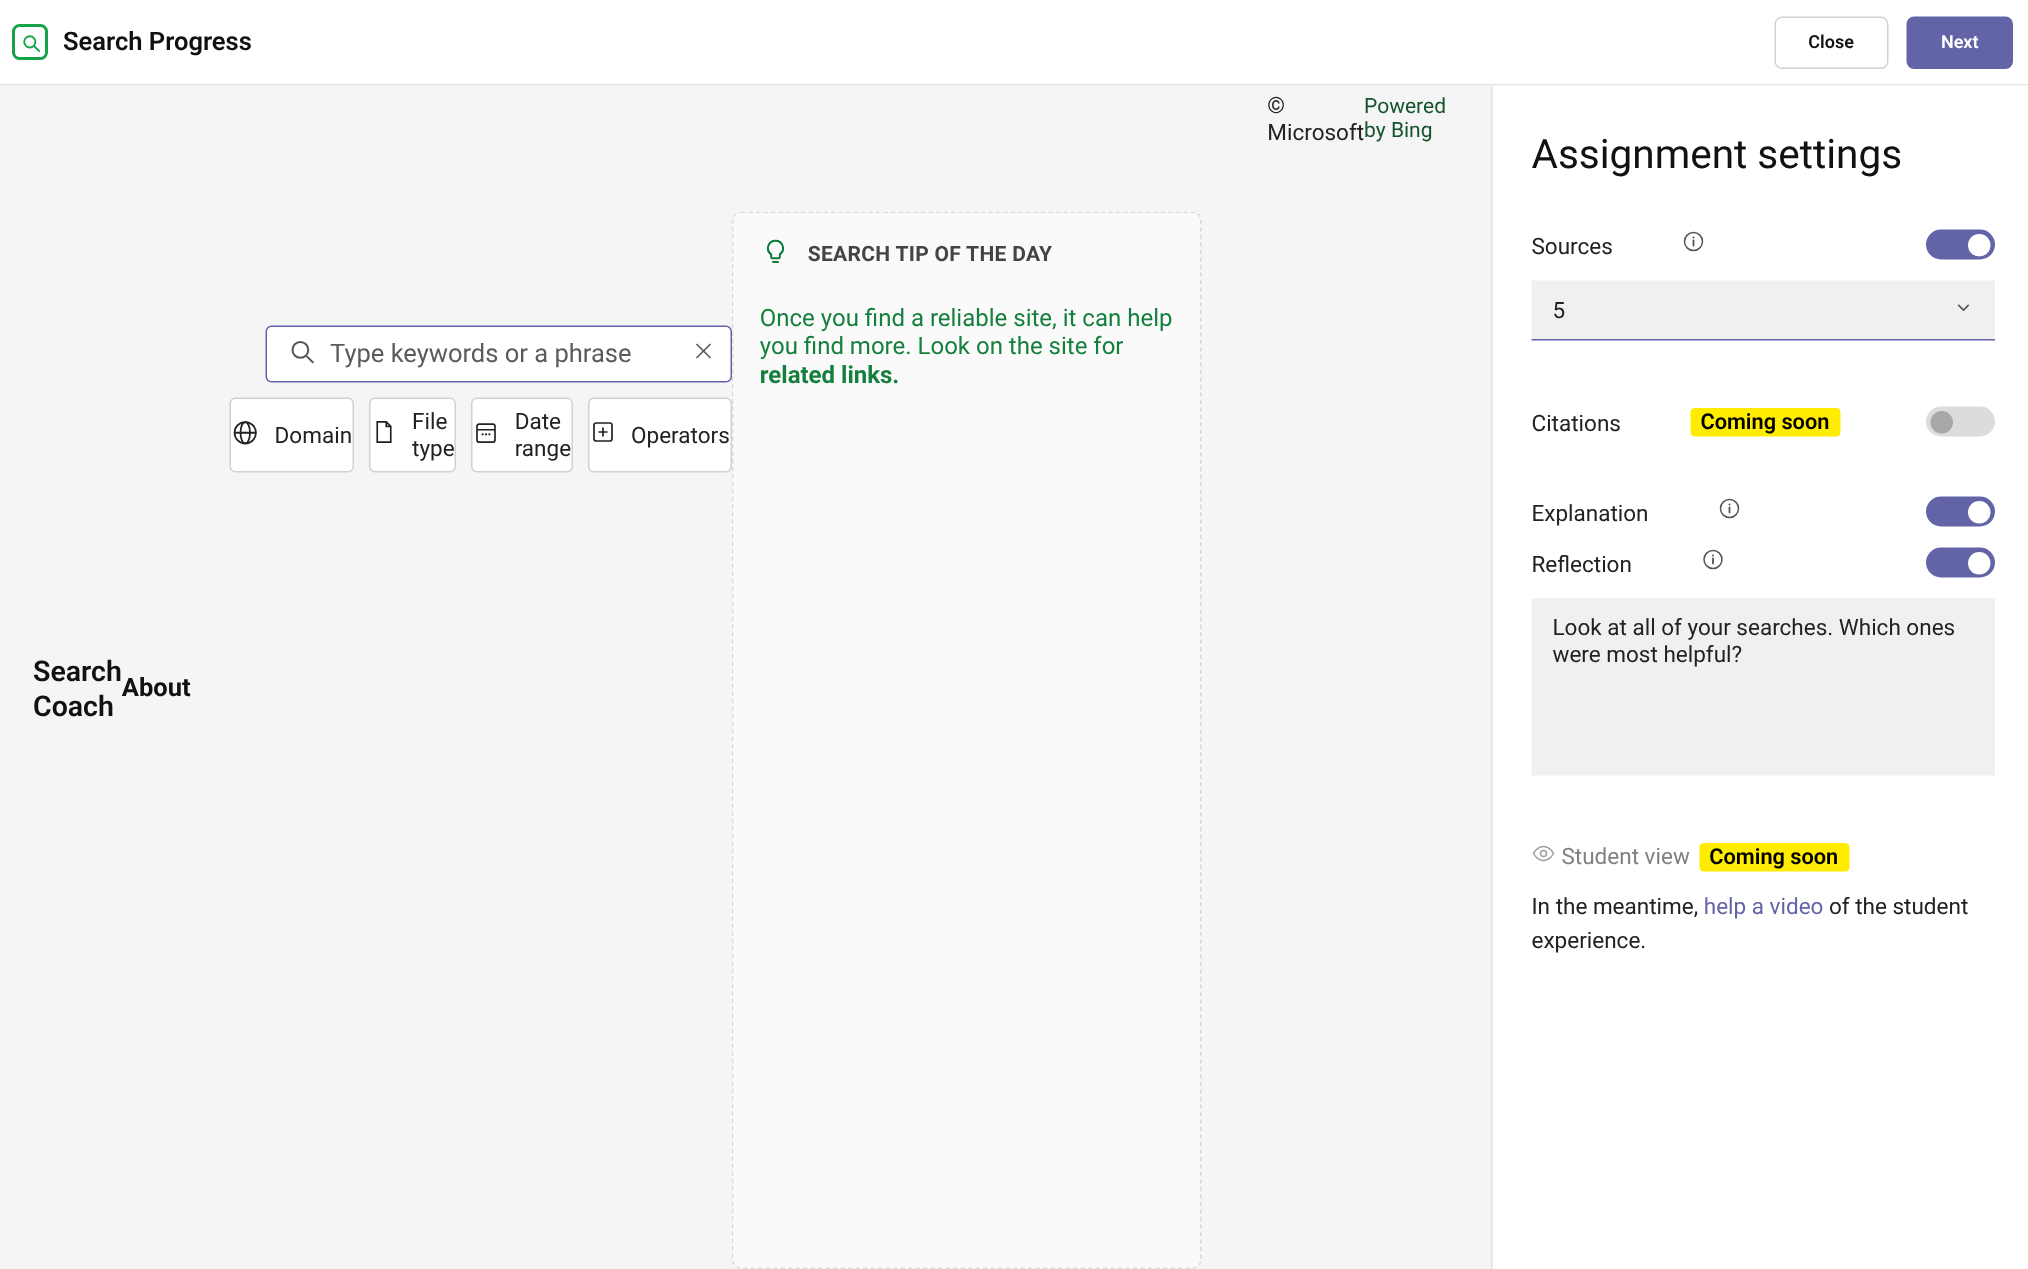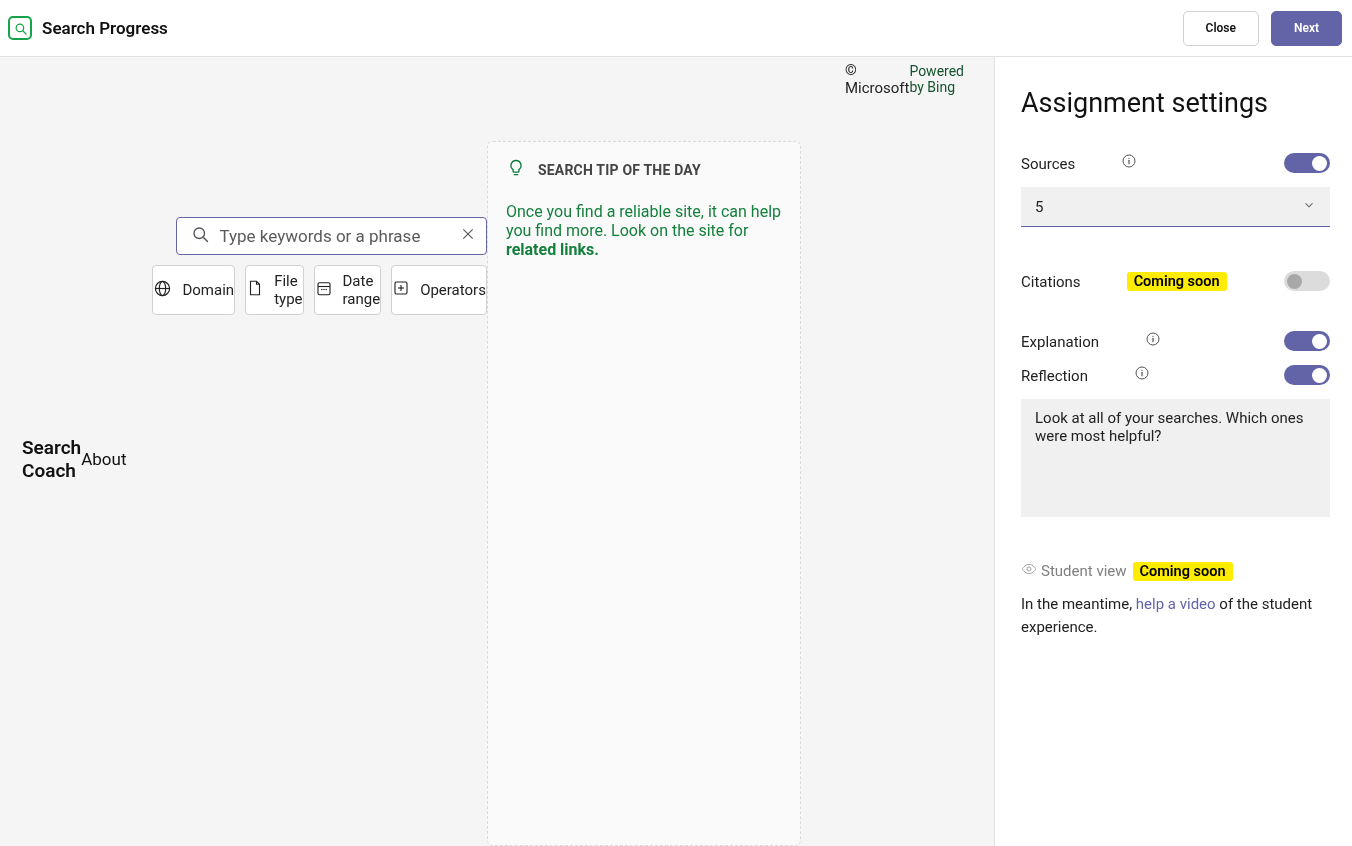--- a/index.html
+++ b/index.html
@@ -10,21 +10,21 @@
   .app-icon-box { width: 24px; height: 24px; border: 2px solid #16a34a; border-radius: 5px; display:flex; align-items:center; justify-content:center; }
   .title-text { font-size: 17px; font-weight: 600; color: #111; }
   .titlebar-right { display: flex; gap: 12px; margin-left: auto; }
   .btn { height: 35px; padding: 0 22px; border-radius: 5px; font-size: 12px; font-weight: 600; display: inline-flex; align-items: center; justify-content: center; cursor: pointer; }
   .btn-secondary { background: #fff; border: 1px solid #d1d1d1; color: #111; }
   .btn-primary { background: #6264a7; border: 1px solid #6264a7; color: #fff; }
   .body { flex: 1; display: flex; min-height: 0; }
   .main { width: 994px; background: #f5f5f5; display: flex; flex-direction: row; position: relative; }
   .main-header { display: flex; align-items: center; padding: 24px 26px 10px 22px; }
   .main-title { font-size: 19px; font-weight: 600; color: #111; }
-  .about-link { margin-left: auto; font-size: 17px; font-weight: 400; color: #111; cursor: pointer; }
+  .about-link { margin-left: auto; font-size: 17px; font-weight: 700; color: #111; cursor: pointer; }
   .search-area { margin: 160px auto 0; width: 676px; }
   .search-box { height: 38px; border: 1px solid #6264a7; border-radius: 4px; background: #fff; display: flex; align-items: center; padding: 0 10px 0 14px; margin-left: 24px; }
   .search-box input { flex: 1; border: 0; outline: none; font-size: 17px; background: transparent; margin-left: 10px; color: #333; }
   .search-box input::placeholder { color: #5b5b5b; }
   .filter-row { display: flex; gap: 10px; margin-top: 10px; }
   .filter-btn { flex: 1; height: 50px; background: #fff; border: 1px solid #d1d1d1; border-radius: 4px; display: flex; align-items: center; justify-content: center; gap: 10px; cursor: pointer; }
   .filter-label { font-size: 15px; color: #222; }
   .tip-card { width: 676px; margin: 84px auto 0; background: #fafafa; border: 1px dashed #d9d9d9; border-radius: 6px; padding: 16px 18px 20px; }
   .tip-head { display: flex; align-items: center; gap: 12px; margin-bottom: 20px; }
   .tip-title { font-size: 14px; font-weight: 700; color: #444; letter-spacing: .2px; }

